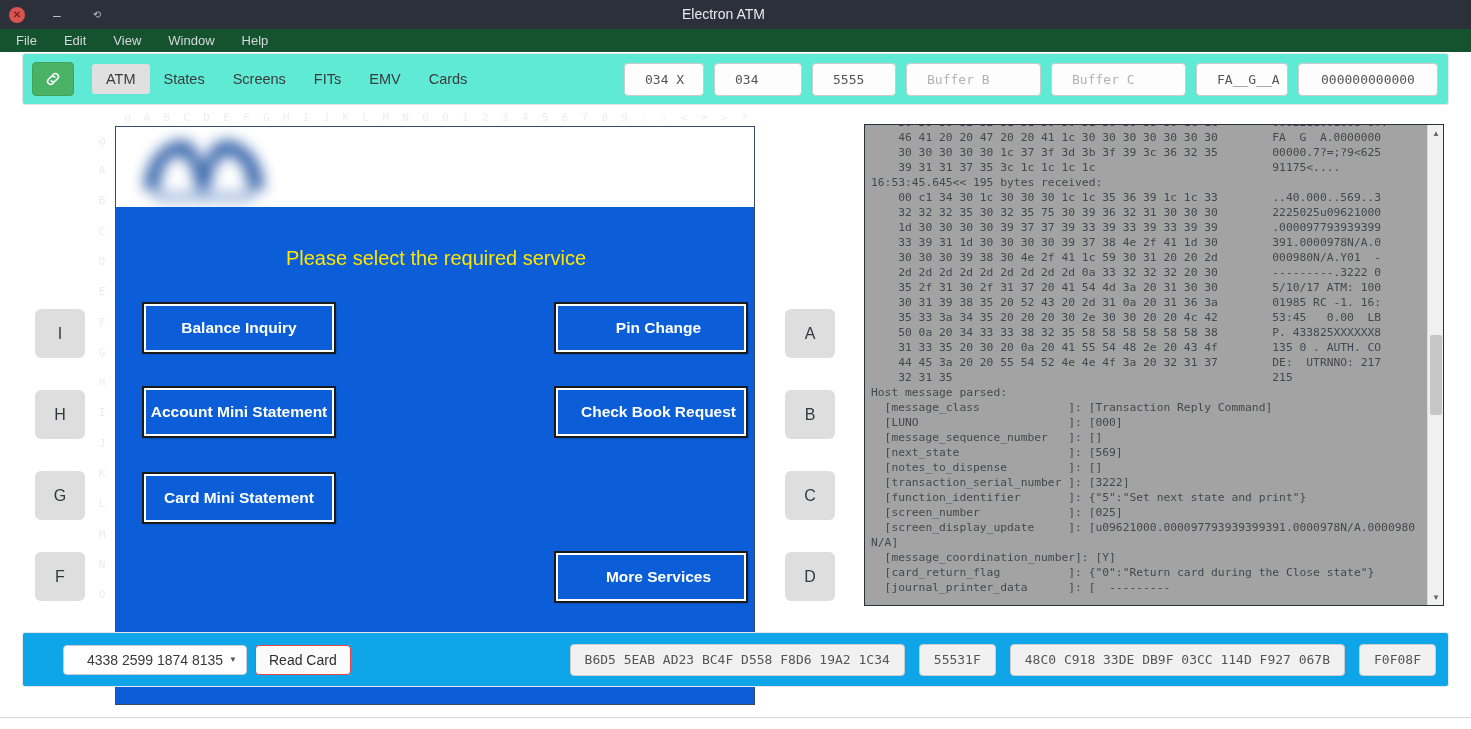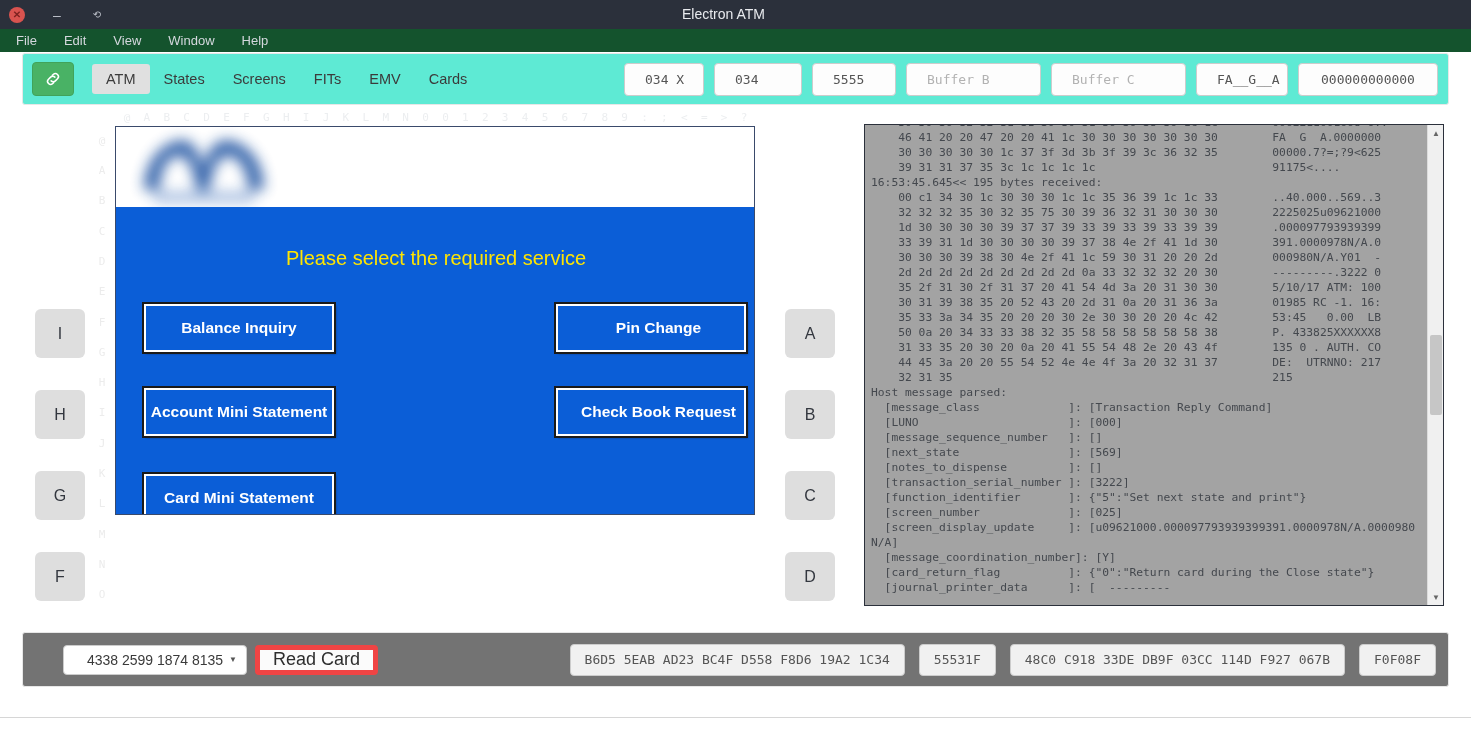--- a/index.html
+++ b/index.html
@@ -99,21 +99,21 @@
     position: absolute; left: 92px; top: 20px; width: 20px; height: 485px;
     display: flex; flex-direction: column;
   }
   .row-hdr span {
     flex: 1 1 0; display: flex; align-items: center; justify-content: center;
     font-family: "DejaVu Sans Mono", monospace; font-size: 11px;
     color: #ececec;
   }
 
   .screen {
-    position: absolute; left: 115px; top: 126px; width: 640px; height: 389px;
+    position: absolute; left: 115px; top: 126px; width: 640px; height: 579px;
     border: 1px solid #3a4a6b; background: #0b5ed7;
     overflow: hidden;
   }
   .screen-top {
     position: absolute; left: 0; top: 0; width: 640px; height: 80px;
     background: #ffffff;
   }
   .logo-blur {
     position: absolute; left: 20px; top: 1px;
     width: 135px; height: 77px;
@@ -178,36 +178,36 @@
   .sb-up { top: 1px; }
   .sb-down { bottom: 1px; }
   .sb-thumb {
     position: absolute; left: 2px; top: 210px; width: 12px; height: 80px;
     background: #c6c6c6; border-radius: 2px; cursor: pointer;
   }
 
   
   .bottombar {
     position: absolute; left: 22px; top: 632px; width: 1427px; height: 55px;
-    background: #737373; border: 1px solid #e7e7e7; border-radius: 3px;
+    background: #0ea5e9; border: 1px solid #e7e7e7; border-radius: 3px;
     display: flex; align-items: center;
   }
   .card-select {
     margin-left: 40px; width: 184px; height: 30px;
     border: 1px solid #ccc; border-radius: 4px; background: #fff;
     display: flex; align-items: center; justify-content: center;
     position: relative; font-size: 14px; color: #3a3a3a; cursor: pointer;
   }
   .card-select .caret {
     position: absolute; right: 9px; font-size: 8px; color: #555;
   }
   .read-card {
     margin-left: 8px; height: 30px; padding: 0 13px;
-    border: 5px solid #ef4444; border-radius: 4px; background: #fbfbfb;
-    display: flex; align-items: center; font-size: 18px; color: #2e2e2e;
+    border: 1px solid #ef4444; border-radius: 4px; background: #fbfbfb;
+    display: flex; align-items: center; font-size: 14px; color: #2e2e2e;
     cursor: pointer;
   }
   .bb-fields { display: flex; align-items: center; margin-left: auto; margin-right: 12px; }
   .bb-field {
     height: 32px; border: 1px solid #ccc; border-radius: 4px;
     background: #f1f1f1; color: #555;
     font-family: "DejaVu Sans Mono", monospace; font-size: 13px;
     display: flex; align-items: center; justify-content: center;
     padding: 0 14px; margin-left: 14px; white-space: nowrap;
   }

